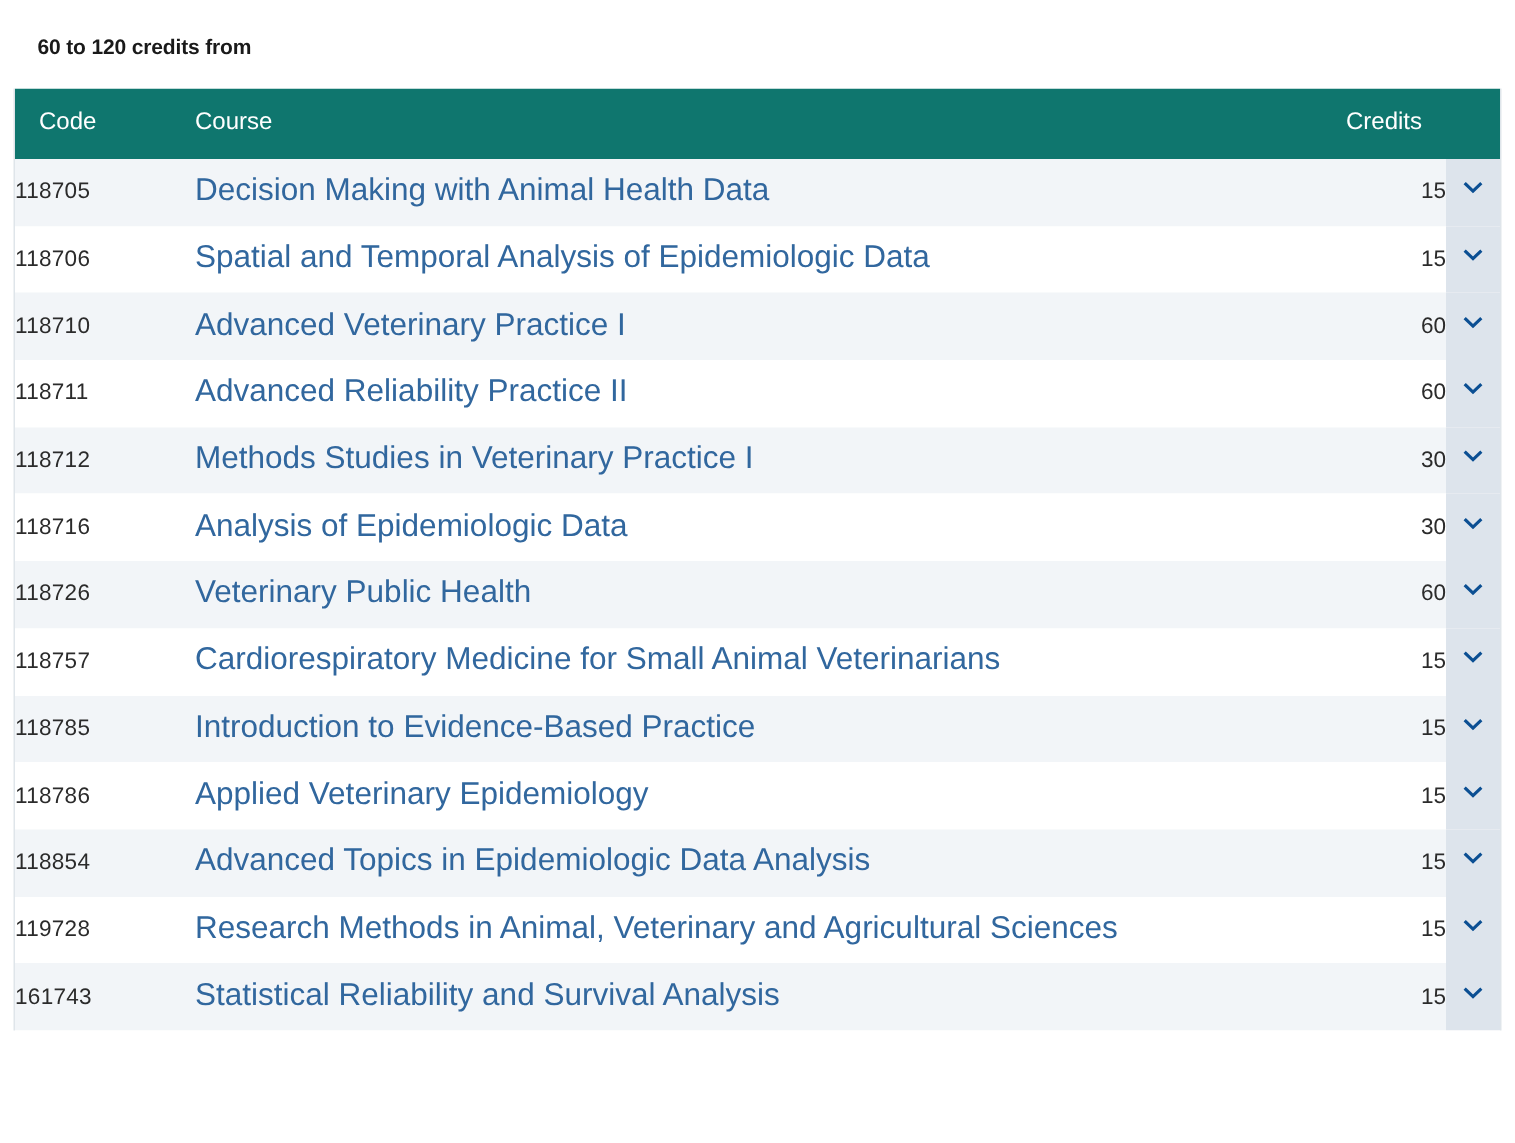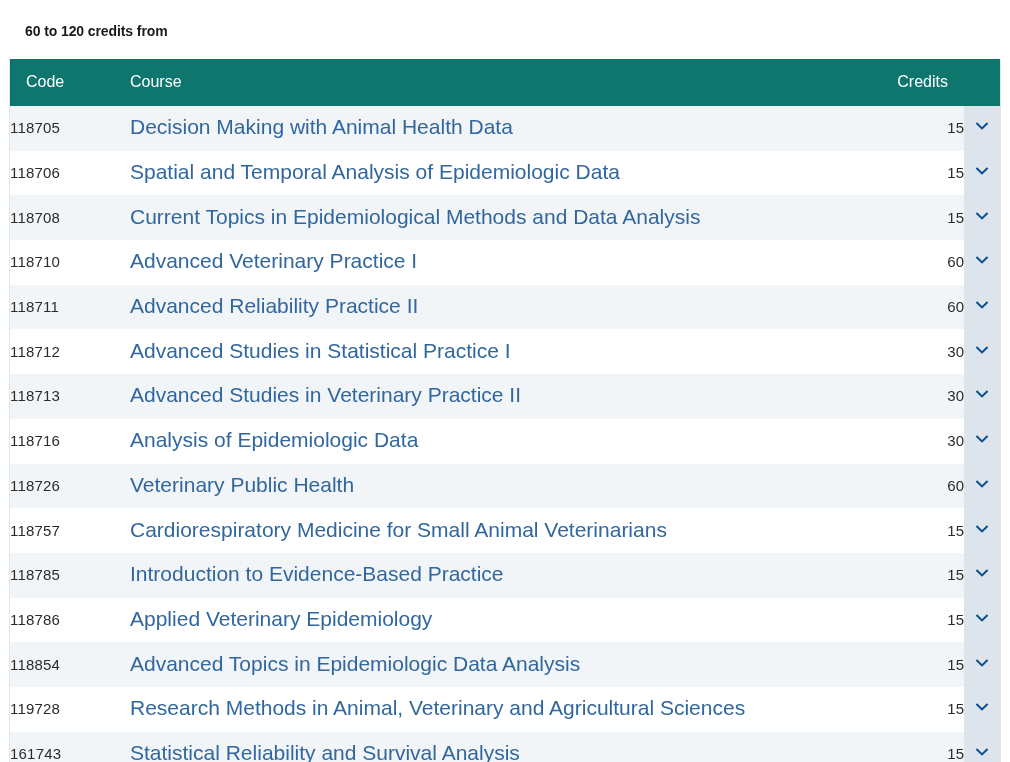--- a/index.html
+++ b/index.html
@@ -146,54 +146,38 @@
           </tr>
           <tr>
             <td class="cell-code">118706</td>
             <td class="cell-course"><a class="course-link">Spatial and Temporal Analysis of Epidemiologic Data</a></td>
             <td class="cell-credits">15</td>
             <td class="cell-toggle"><span class="chev"><svg width="14" height="14" viewBox="0 0 14 14">
                   <path d="M2.2 4.8 L7 9.4 L11.8 4.8" fill="none" stroke="#0b4f93" stroke-width="2.1" stroke-linecap="square" stroke-linejoin="miter"></path>
                 </svg></span></td>
           </tr>
           <tr>
-            <td class="cell-code">118708</td>
-            <td class="cell-course"><a class="course-link">Current Topics in Epidemiological Methods and Data Analysis</a></td>
-            <td class="cell-credits">15</td>
-            <td class="cell-toggle"><span class="chev"><svg width="14" height="14" viewBox="0 0 14 14">
-                  <path d="M2.2 4.8 L7 9.4 L11.8 4.8" fill="none" stroke="#0b4f93" stroke-width="2.1" stroke-linecap="square" stroke-linejoin="miter"></path>
-                </svg></span></td>
-          </tr>
-          <tr>
             <td class="cell-code">118710</td>
             <td class="cell-course"><a class="course-link">Advanced Veterinary Practice I</a></td>
             <td class="cell-credits">60</td>
             <td class="cell-toggle"><span class="chev"><svg width="14" height="14" viewBox="0 0 14 14">
                   <path d="M2.2 4.8 L7 9.4 L11.8 4.8" fill="none" stroke="#0b4f93" stroke-width="2.1" stroke-linecap="square" stroke-linejoin="miter"></path>
                 </svg></span></td>
           </tr>
           <tr>
             <td class="cell-code">118711</td>
             <td class="cell-course"><a class="course-link">Advanced Reliability Practice II</a></td>
             <td class="cell-credits">60</td>
             <td class="cell-toggle"><span class="chev"><svg width="14" height="14" viewBox="0 0 14 14">
                   <path d="M2.2 4.8 L7 9.4 L11.8 4.8" fill="none" stroke="#0b4f93" stroke-width="2.1" stroke-linecap="square" stroke-linejoin="miter"></path>
                 </svg></span></td>
           </tr>
           <tr>
             <td class="cell-code">118712</td>
-            <td class="cell-course"><a class="course-link">Advanced Studies in Statistical Practice I</a></td>
-            <td class="cell-credits">30</td>
-            <td class="cell-toggle"><span class="chev"><svg width="14" height="14" viewBox="0 0 14 14">
-                  <path d="M2.2 4.8 L7 9.4 L11.8 4.8" fill="none" stroke="#0b4f93" stroke-width="2.1" stroke-linecap="square" stroke-linejoin="miter"></path>
-                </svg></span></td>
-          </tr>
-          <tr>
-            <td class="cell-code">118713</td>
-            <td class="cell-course"><a class="course-link">Advanced Studies in Veterinary Practice II</a></td>
+            <td class="cell-course"><a class="course-link">Methods Studies in Veterinary Practice I</a></td>
             <td class="cell-credits">30</td>
             <td class="cell-toggle"><span class="chev"><svg width="14" height="14" viewBox="0 0 14 14">
                   <path d="M2.2 4.8 L7 9.4 L11.8 4.8" fill="none" stroke="#0b4f93" stroke-width="2.1" stroke-linecap="square" stroke-linejoin="miter"></path>
                 </svg></span></td>
           </tr>
           <tr>
             <td class="cell-code">118716</td>
             <td class="cell-course"><a class="course-link">Analysis of Epidemiologic Data</a></td>
             <td class="cell-credits">30</td>
             <td class="cell-toggle"><span class="chev"><svg width="14" height="14" viewBox="0 0 14 14">

